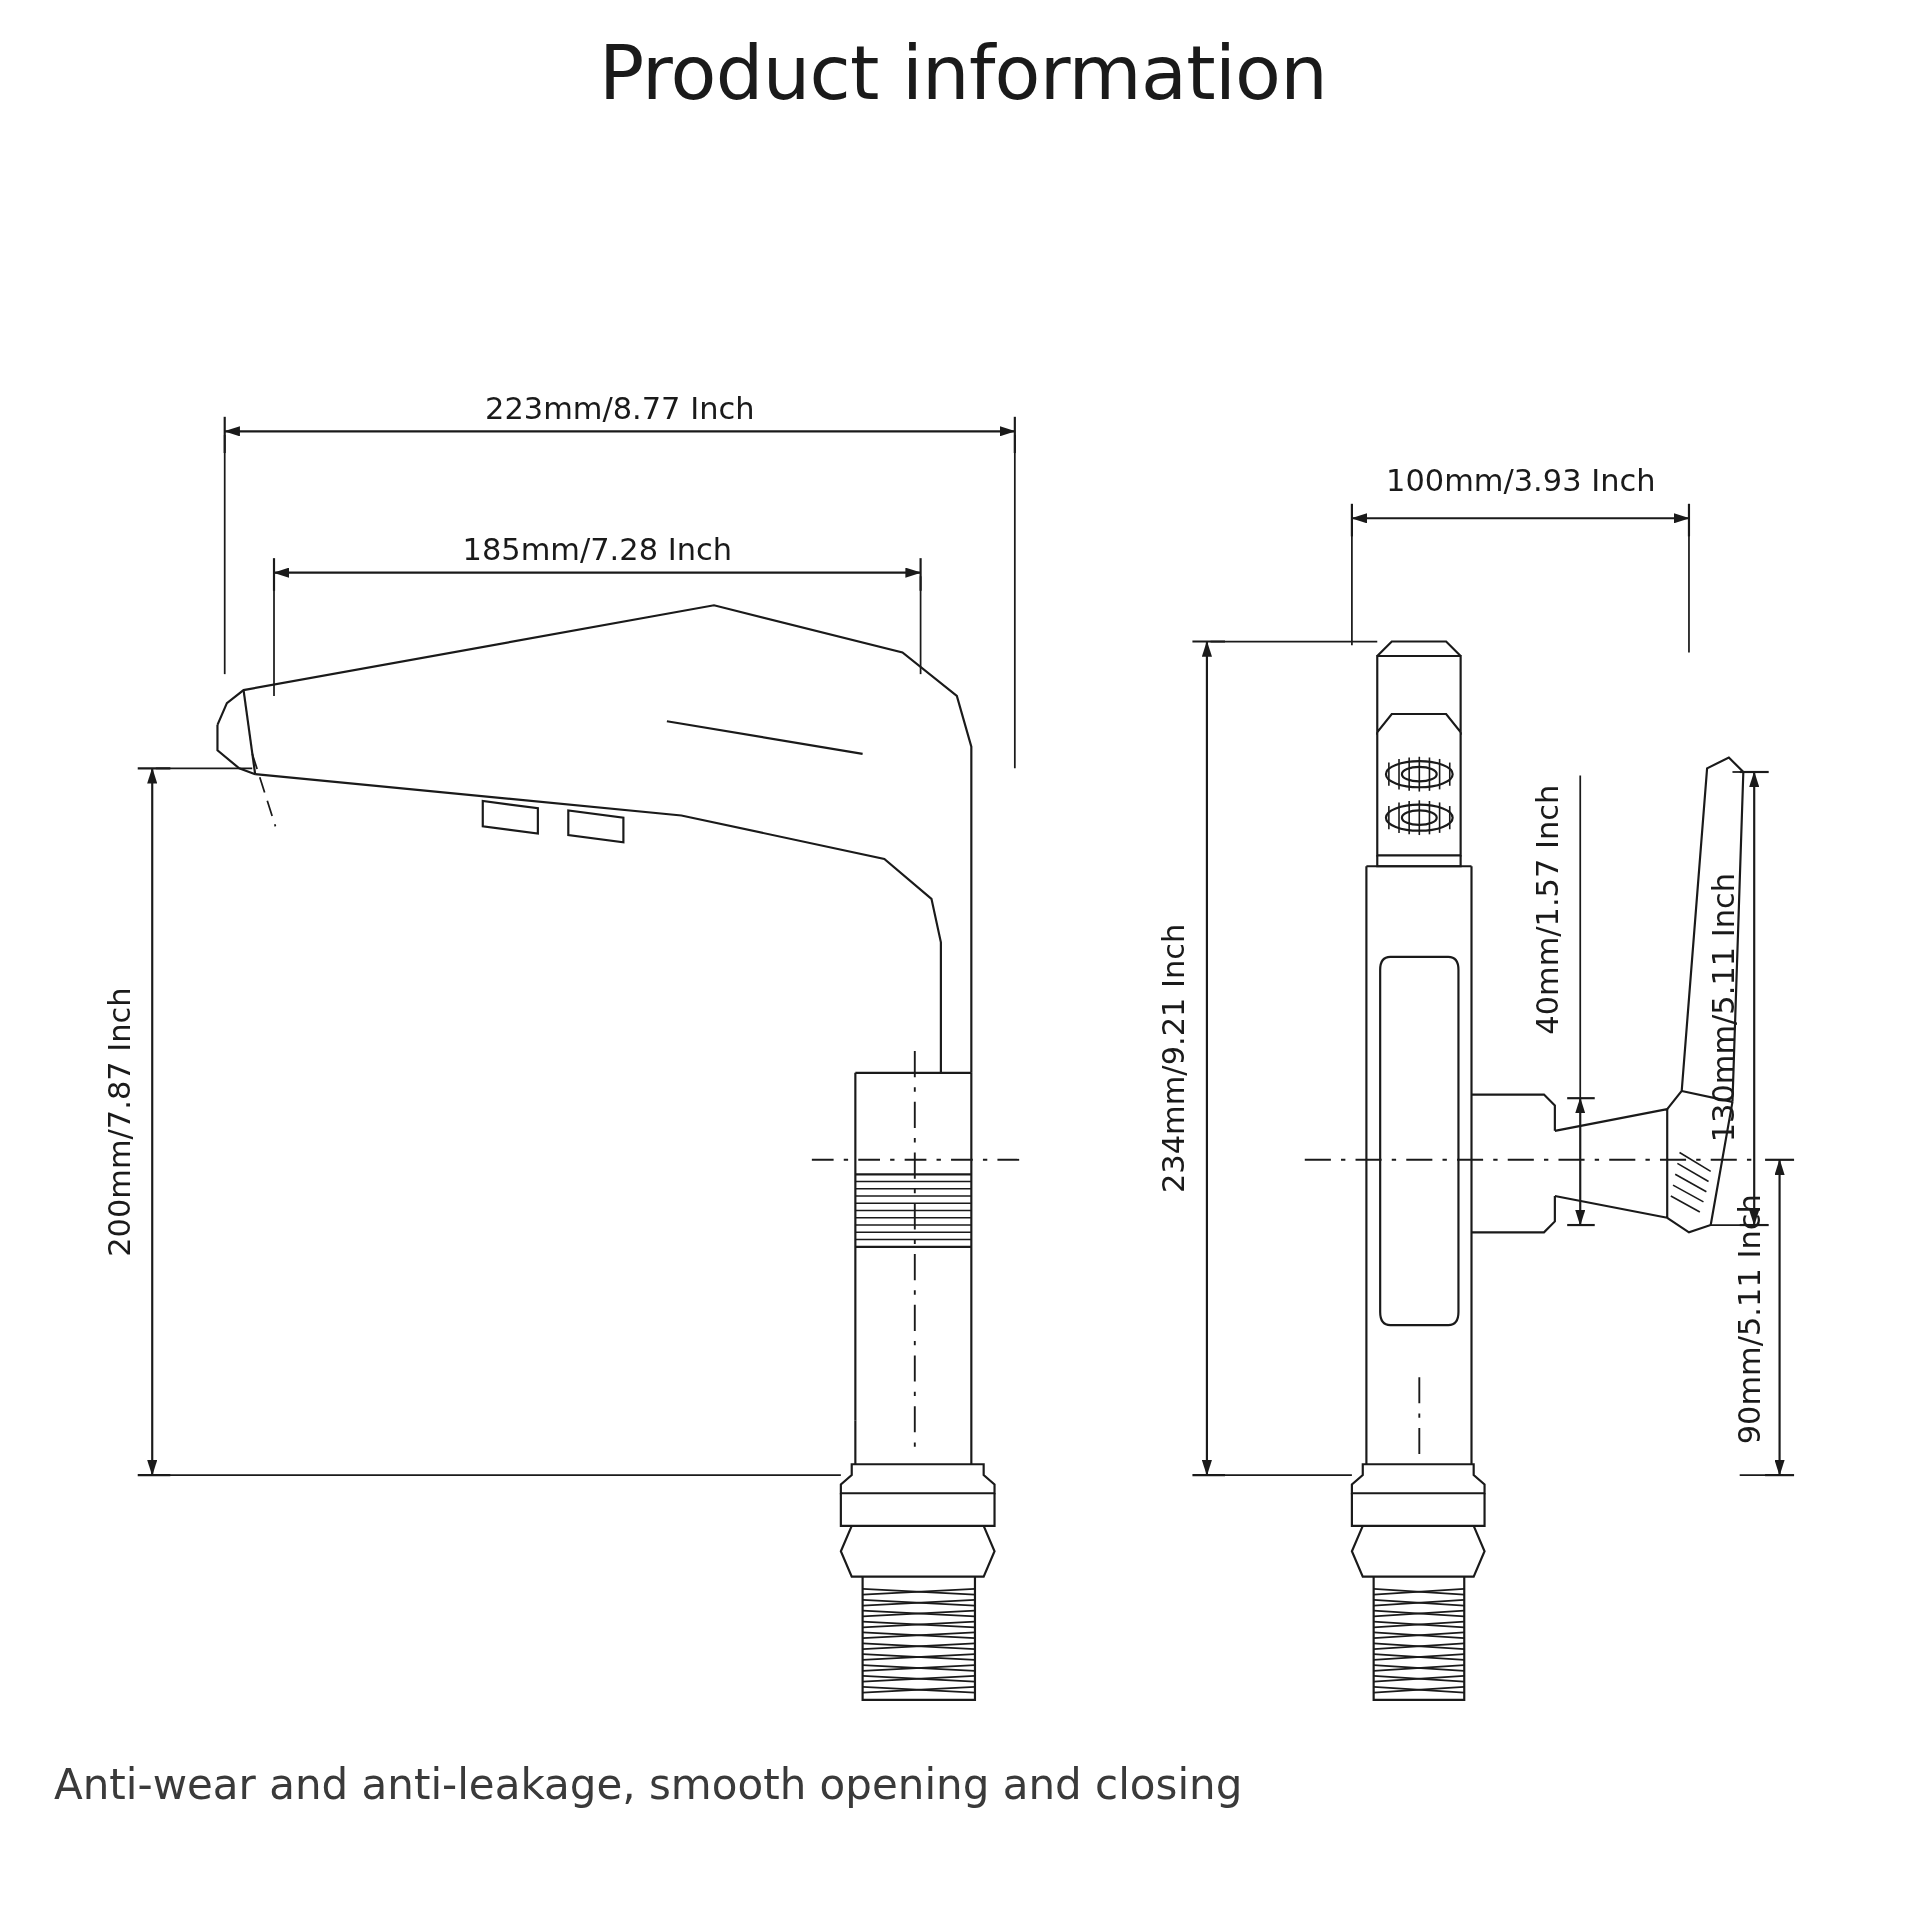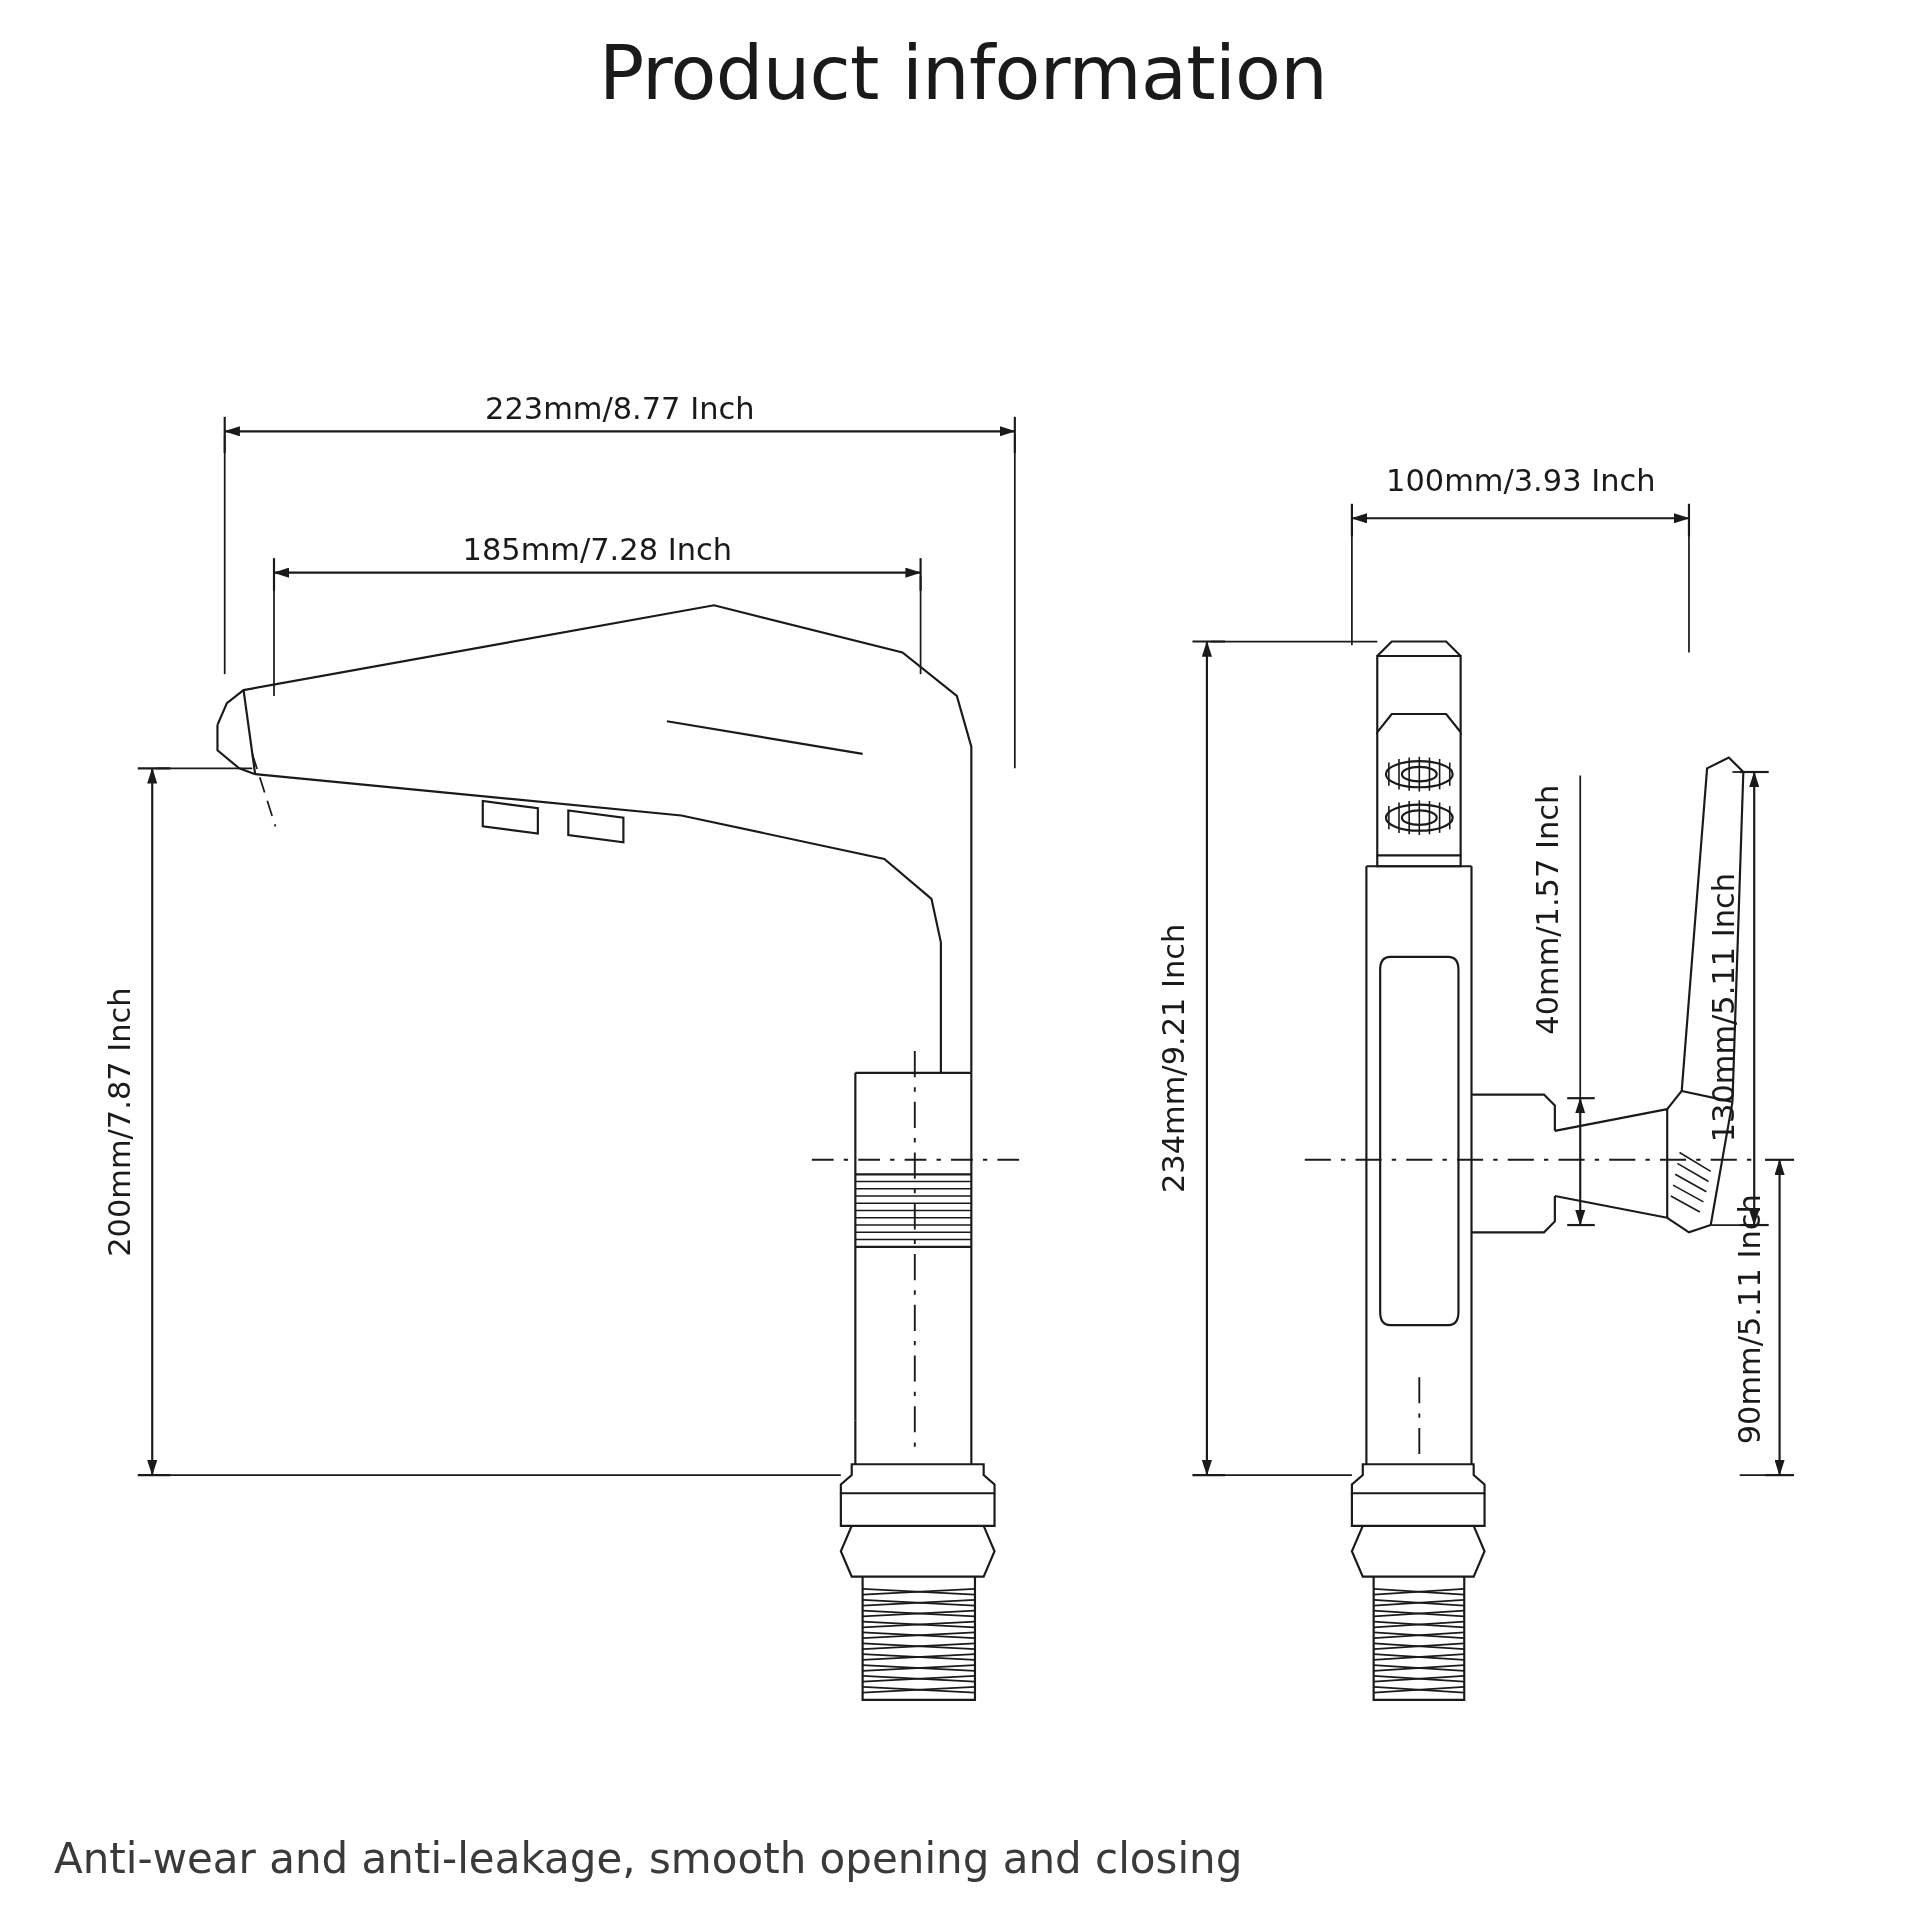--- a/index.html
+++ b/index.html
@@ -26,21 +26,21 @@
     width: 1926px;
     text-align: center;
     font-size: 75px;
     font-weight: 400;
     color: #1a1a1a;
     letter-spacing: -0.7px;
   }
   .footer {
     position: absolute;
     left: 54px;
-    top: 1834px;
+    top: 1760px;
     font-size: 42px;
     color: #3a3a3a;
     letter-spacing: 0px;
   }
   svg.drawing {
     position: absolute;
     left: 0;
     top: 0;
     width: 1926px;
     height: 1926px;

